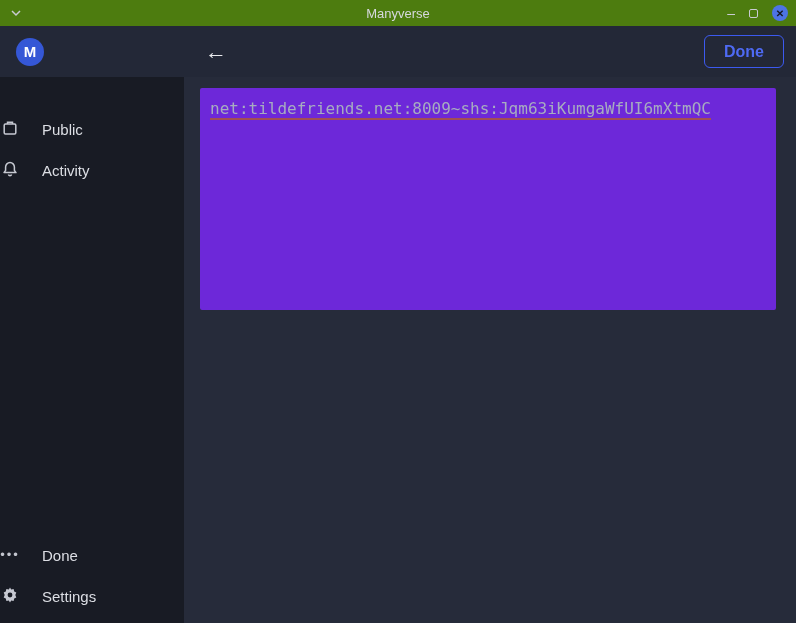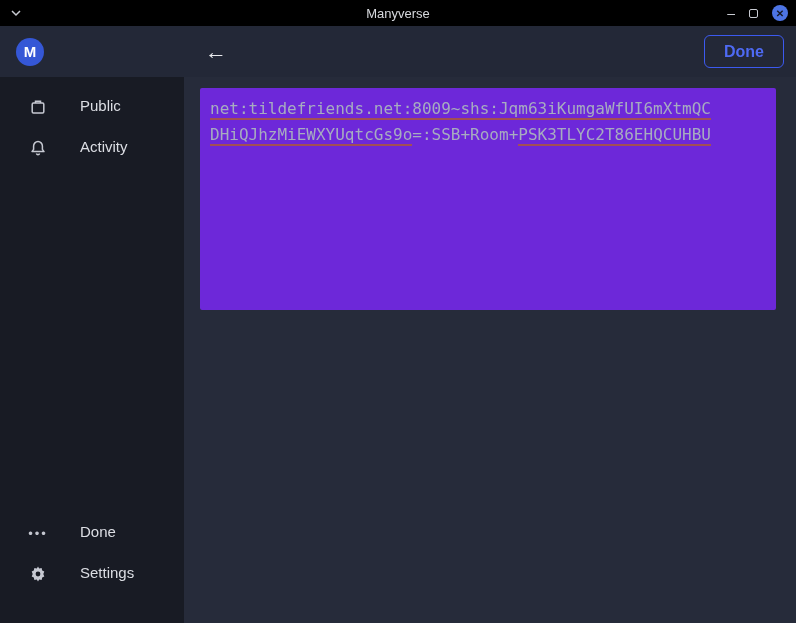--- a/index.html
+++ b/index.html
@@ -1,20 +1,20 @@
 <!DOCTYPE html>
 <html style="--accent: #3557d6; --accent_border: #3c5af0; --accent_text: #4e6af3; --active_item: #6b7cf6; --spellcheck: #a24f55; --close_button: #4d74e4;"><head>
 <meta charset="utf-8">
 <style>
   * { margin:0; padding:0; box-sizing:border-box; }
   html,body { width:796px; height:623px; background:#262b3a; font-family:"Liberation Sans", sans-serif; overflow:hidden; }
   .window { width:796px; height:623px; display:flex; flex-direction:column; }
 
   
-  .titlebar { height:26px; background:#000000; position:relative; display:flex; align-items:center; flex:0 0 auto; }
+  .titlebar { height:26px; background:#4d7c0f; position:relative; display:flex; align-items:center; flex:0 0 auto; }
   .tb-menu { position:absolute; left:10px; top:9px; width:12px; height:8px; cursor:pointer; }
   .tb-title { position:absolute; left:0; right:0; text-align:center; color:#d6d8dd; font-size:13px; }
   .tb-controls { position:absolute; right:8px; top:0; height:26px; display:flex; align-items:center; gap:14px; }
   .tb-min { color:#c9cbd2; font-size:14px; line-height:14px; cursor:pointer; }
   .tb-max { width:9px; height:9px; border:1.2px solid #c9cbd2; border-radius:2px; cursor:pointer; }
   .tb-close { width:16px; height:16px; border-radius:50%; background:var(--close_button, #4d74e4); color:#141722;
               font-size:10px; font-weight:bold; display:flex; align-items:center; justify-content:center; cursor:pointer; }
 
   
   .header { height:51px; background:#232837; display:flex; align-items:center; position:relative; flex:0 0 auto; }
@@ -22,21 +22,21 @@
           font-weight:bold; font-size:15px; display:flex; align-items:center; justify-content:center; margin-left:16px; }
   .back { position:absolute; left:200px; top:10px; width:32px; height:32px; background:transparent; border:none;
           color:#e9eaee; font-size:22px; cursor:pointer; display:flex; align-items:center; justify-content:center; }
   .done { position:absolute; right:12px; top:9px; width:80px; height:33px; background:transparent;
           border:1.5px solid var(--accent_border, #3c5af0); border-radius:6px; color:var(--accent_text, #4e6af3);
           font-size:16px; font-weight:bold; cursor:pointer; font-family:"Liberation Sans", sans-serif; }
 
   
   .body { flex:1; display:flex; min-height:0; }
   .sidebar { width:184px; background:#181b24; display:flex; flex-direction:column; padding:20px 0 18px 0; flex:0 0 auto; }
-  .side-item { height:41px; display:flex; align-items:flex-start; padding-left:28px; gap:32px; cursor:pointer;
+  .side-item { height:41px; display:flex; align-items:flex-end; gap:22px; cursor:pointer;
                color:#dcdee4; font-size:15px; }
   .side-item .ic { width:20px; height:20px; display:flex; align-items:center; justify-content:center; flex:0 0 auto; }
   .side-item.active { color:var(--active_item, #6b7cf6); font-weight:bold; }
   .side-spacer { flex:1; }
   .dots { color:#c3c6cf; font-size:13px; letter-spacing:2px; }
 
   .content { flex:1; background:#262b3a; min-width:0; }
   .invite-input { margin:11px 20px 0 16px; height:222px; background:#6d28d9; border-radius:2px;
                   padding:8px 10px; font-family:"DejaVu Sans Mono", monospace; font-size:16px;
                   line-height:26px; color:#a7acc0; white-space:pre; overflow:hidden; cursor:text; }
@@ -113,17 +113,17 @@
             <circle cx="9" cy="9" r="2.4" fill="#181b24"></circle>
           </svg>
         </span>
         <span>Settings</span>
       </div>
 
 
     </nav>
 
     <main class="content">
-      <div class="invite-input"><div><span class="miss">net:tildefriends.net:8009~shs:Jqm63iKumgaWfUI6mXtmQC</span></div><div><span class="miss">DHiQJhzMiEWXYUqtcGs9o</span><span>=:SSB+Room+</span><span class="miss">PSK3TLYC2T86EHQCUHBU</span></div></div>
+      <div class="invite-input"><div><span class="miss">net:tildefriends.net:8009~shs:Jqm63iKumgaWfUI6mXtmQC</span></div></div>
     </main>
   </div>
 
 </div>
 
 </body></html>

